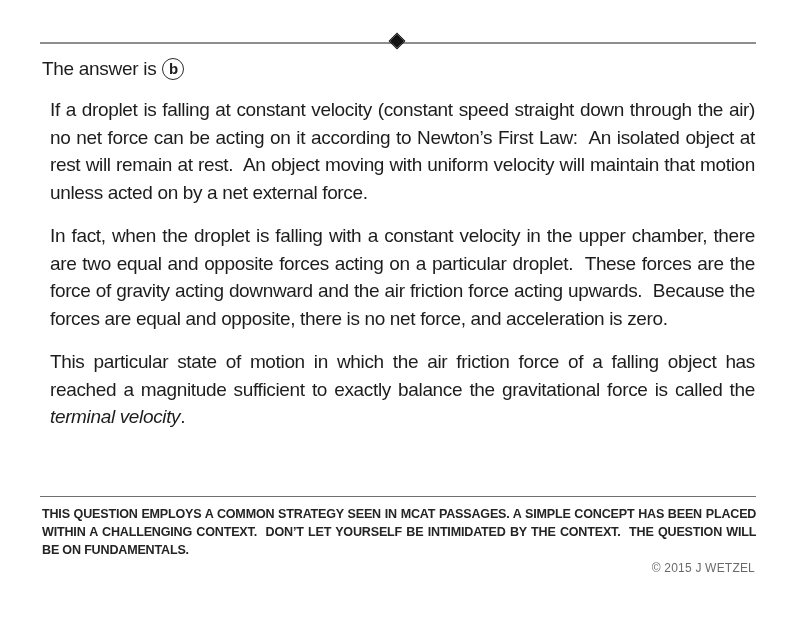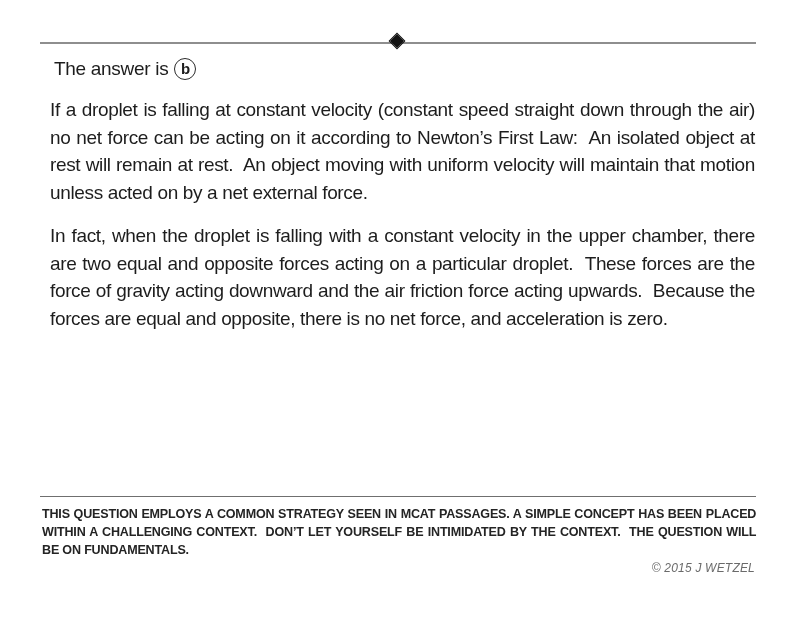--- a/index.html
+++ b/index.html
@@ -40,21 +40,20 @@
 
   
   .answer-line {
     position: absolute;
     left: 42px;
     top: 58px;
     font-size: 19px;
     letter-spacing: -0.3px;
     display: flex;
     align-items: center;
-    margin-left: 12px;
   }
   .circle-b {
     display: inline-flex;
     align-items: center;
     justify-content: center;
     width: 22px;
     height: 22px;
     margin-left: 6px;
     border: 1.6px solid #2b2b2b;
     border-radius: 50%;
@@ -104,21 +103,20 @@
     letter-spacing: -0.2px;
     text-align: justify;
     white-space: pre-wrap;
     color: #242424;
   }
   .copyright {
     position: absolute;
     right: 45px;
     top: 561px;
     font-size: 12px;
-    font-style: italic;
     color: #6a6a6a;
     letter-spacing: 0.2px;
   }
 </style>
 </head>
 <body>
 
 <div class="page">
 
   <div class="top-rule">
@@ -126,20 +124,21 @@
   </div>
 
   <div class="answer-line">
     <span>The answer is</span>
     <span class="circle-b">b</span>
   </div>
 
   <div class="body-text">
     <p>If a droplet is falling at constant velocity (constant speed straight down through the air) no net force can be acting on it according to Newton’s First Law:  An isolated object at rest will remain at rest.  An object moving with uniform velocity will maintain that motion unless acted on by a net external force.</p>
     <p>In fact, when the droplet is falling with a constant velocity in the upper chamber, there are two equal and opposite forces acting on a particular droplet.  These forces are the force of gravity acting downward and the air friction force acting upwards.  Because the forces are equal and opposite, there is no net force, and acceleration is zero.</p>
+    <p><span>This particular state of motion in which the air friction force of a falling object has reached a magnitude sufficient to exactly balance the gravitational force is called the </span><span class="italic">terminal velocity</span><span>.</span></p>
   </div>
 
   <div class="footer-rule"></div>
 
   <div class="footer-note">THIS QUESTION EMPLOYS A COMMON STRATEGY SEEN IN MCAT PASSAGES. A SIMPLE CONCEPT HAS BEEN PLACED WITHIN A CHALLENGING CONTEXT.  DON’T LET YOURSELF BE INTIMIDATED BY THE CONTEXT.  THE QUESTION WILL BE ON FUNDAMENTALS.</div>
 
   <div class="copyright">© 2015 J WETZEL</div>
 
 </div>
 

